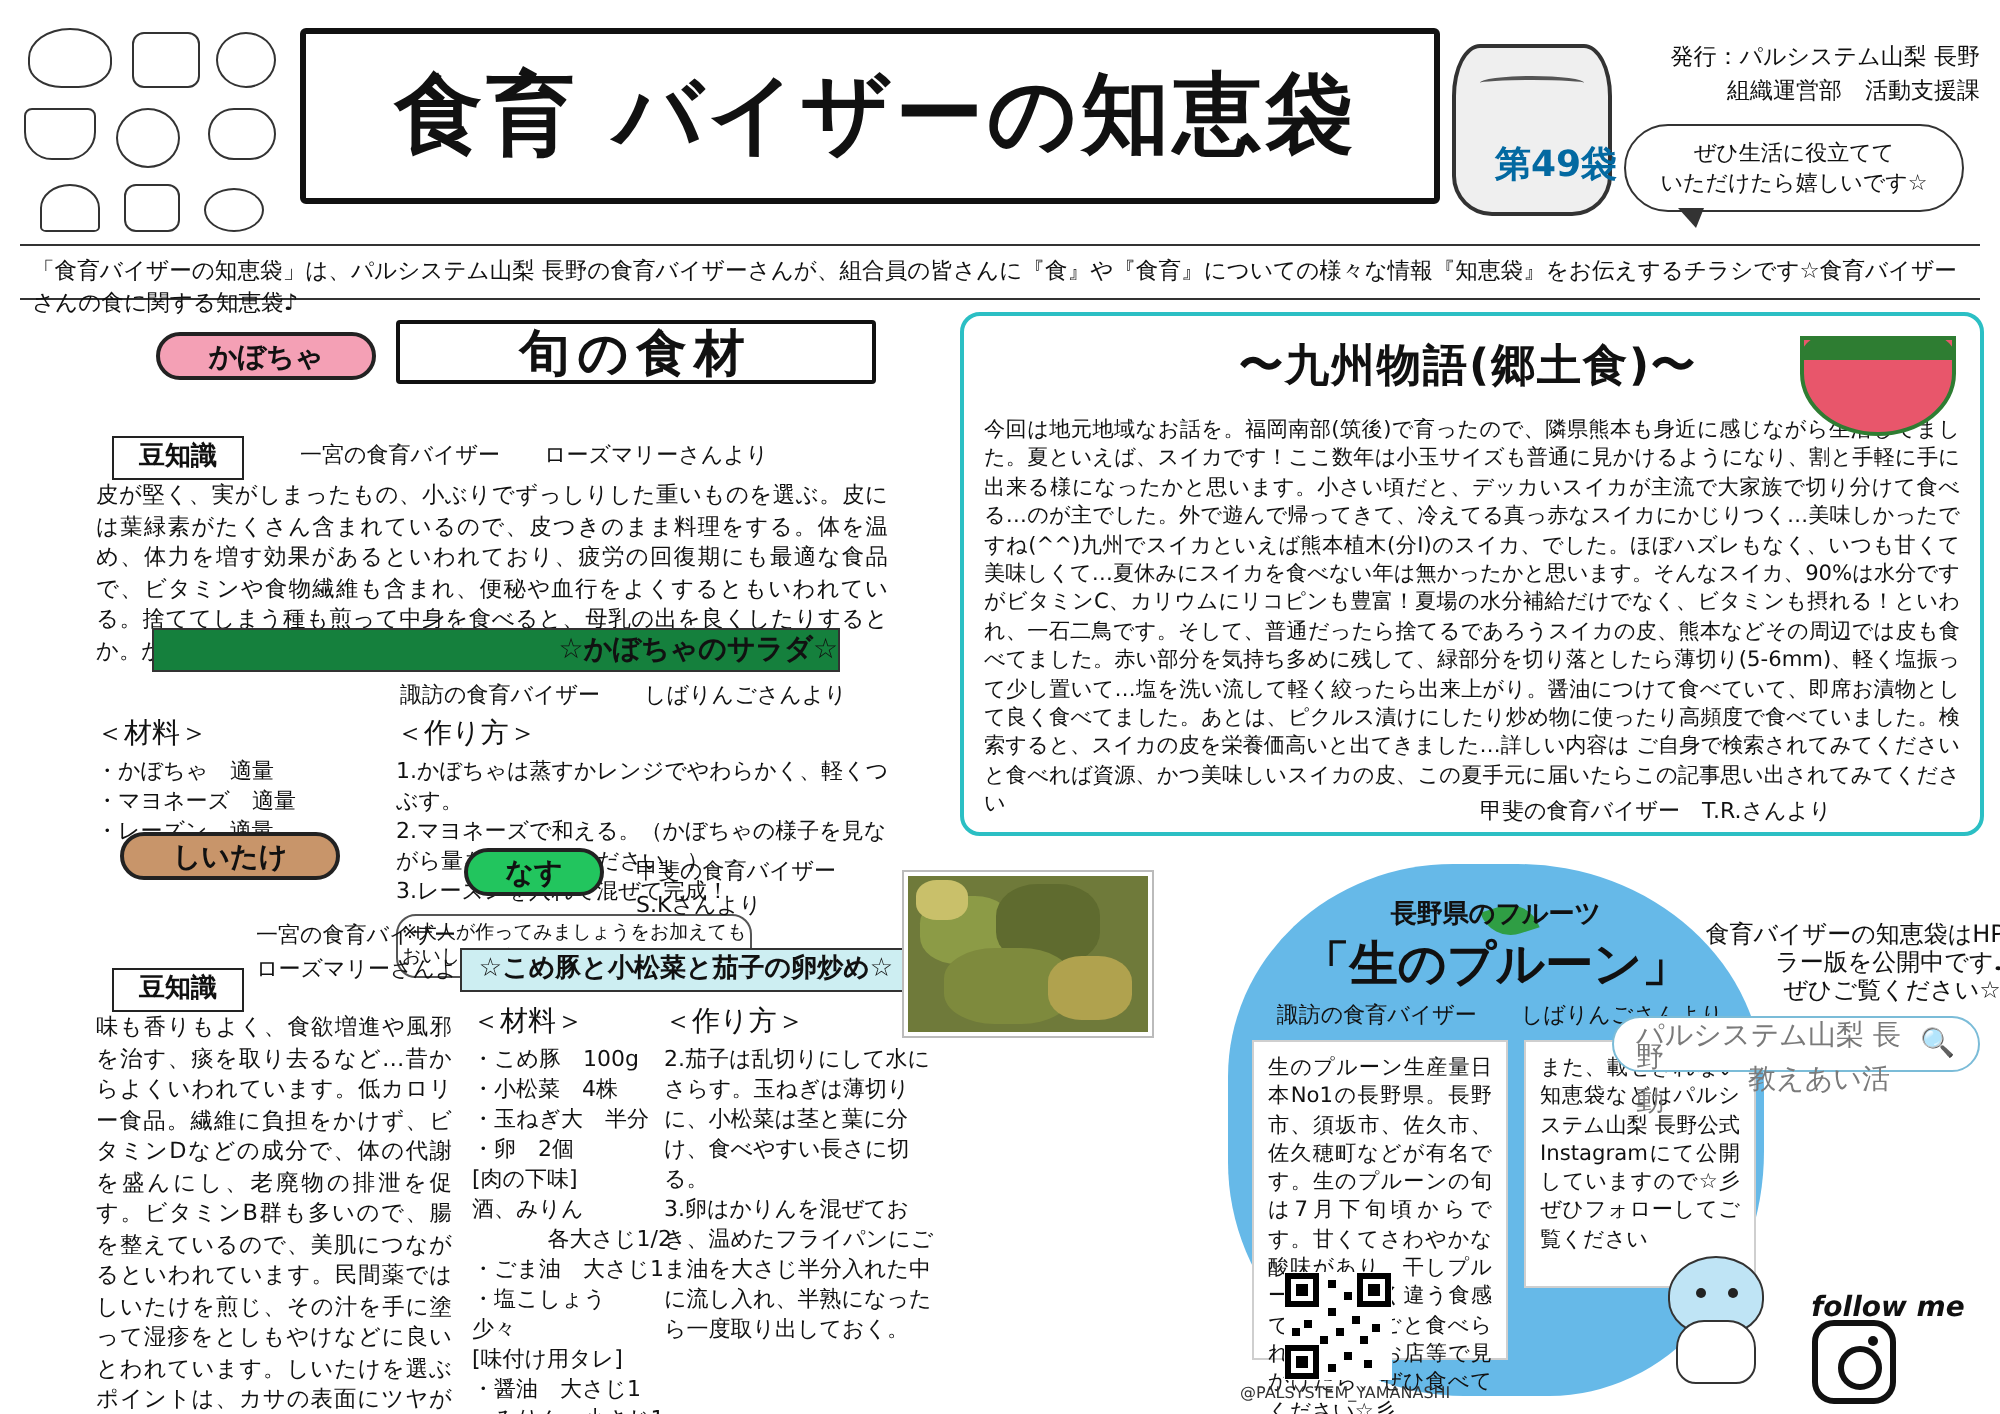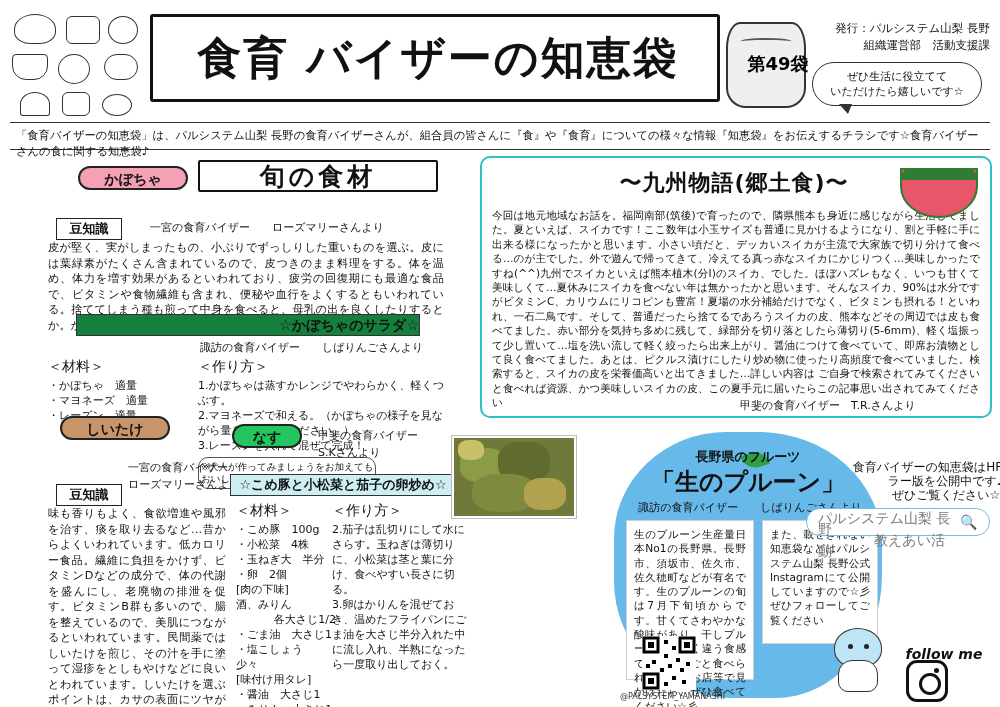--- a/index.html
+++ b/index.html
@@ -34,22 +34,22 @@
   #bag-badge .bag-shape {
     position:absolute; left:0; top:0; width:80px; height:86px;
     background:#efefef; border:2px solid #333;
     border-radius:14px 14px 20px 20px / 26px 26px 20px 20px;
   }
   #bag-badge .bag-tie {
     position:absolute; left:14px; top:16px; width:52px; height:7px;
     border-top:2px solid #555; border-radius:50%;
   }
   #bag-label {
-    position:absolute; left:0; top:30px; width:104px;
-    text-align:center; font-size:18px; font-weight:bold; color:#000000;
+    position:absolute; left:0; top:48px; width:104px;
+    text-align:center; font-size:18px; font-weight:bold; color:#0369a1;
   }
 
   #publisher {
     left:790px; top:20px; width:200px;
     font-size:11.5px; line-height:1.5; text-align:right; color:#111;
   }
   #bubble-top {
     left:812px; top:62px; width:170px; height:44px;
     border:1.5px solid #333; border-radius:22px; background:#fff;
     font-size:11px; line-height:1.35; text-align:center;

